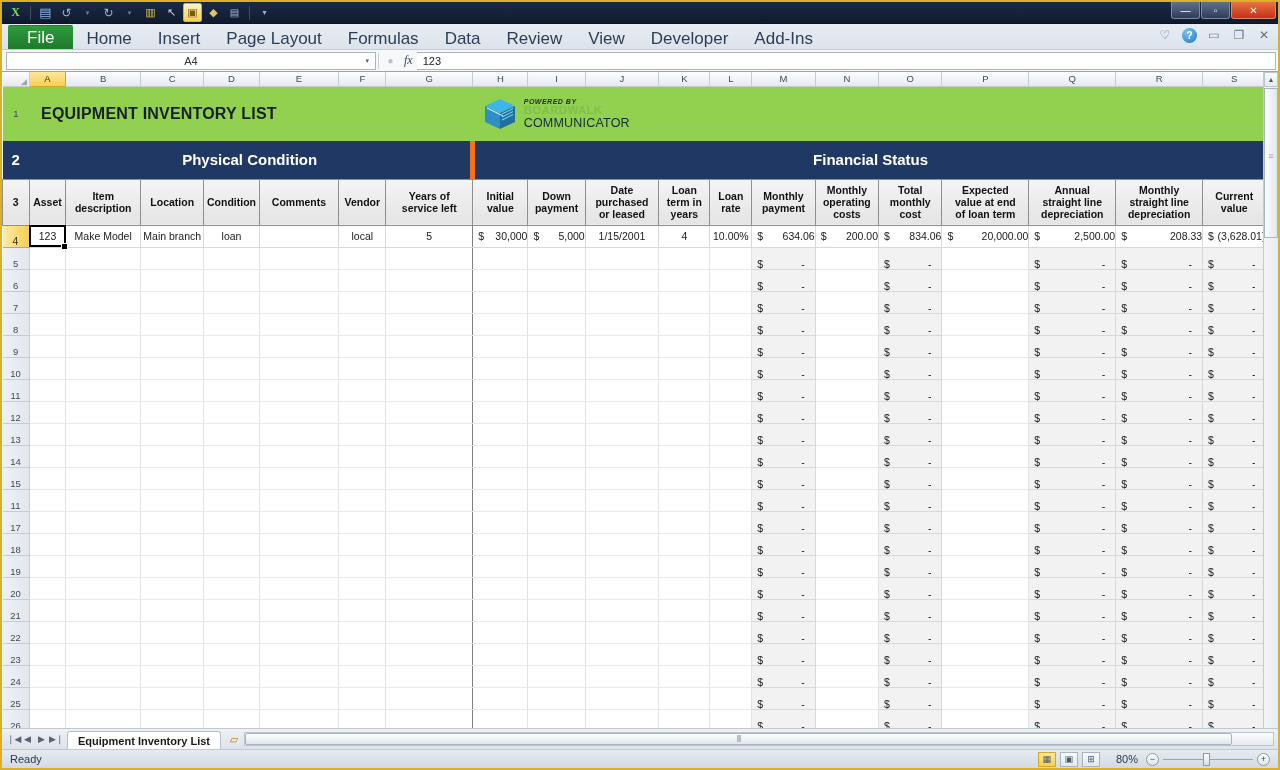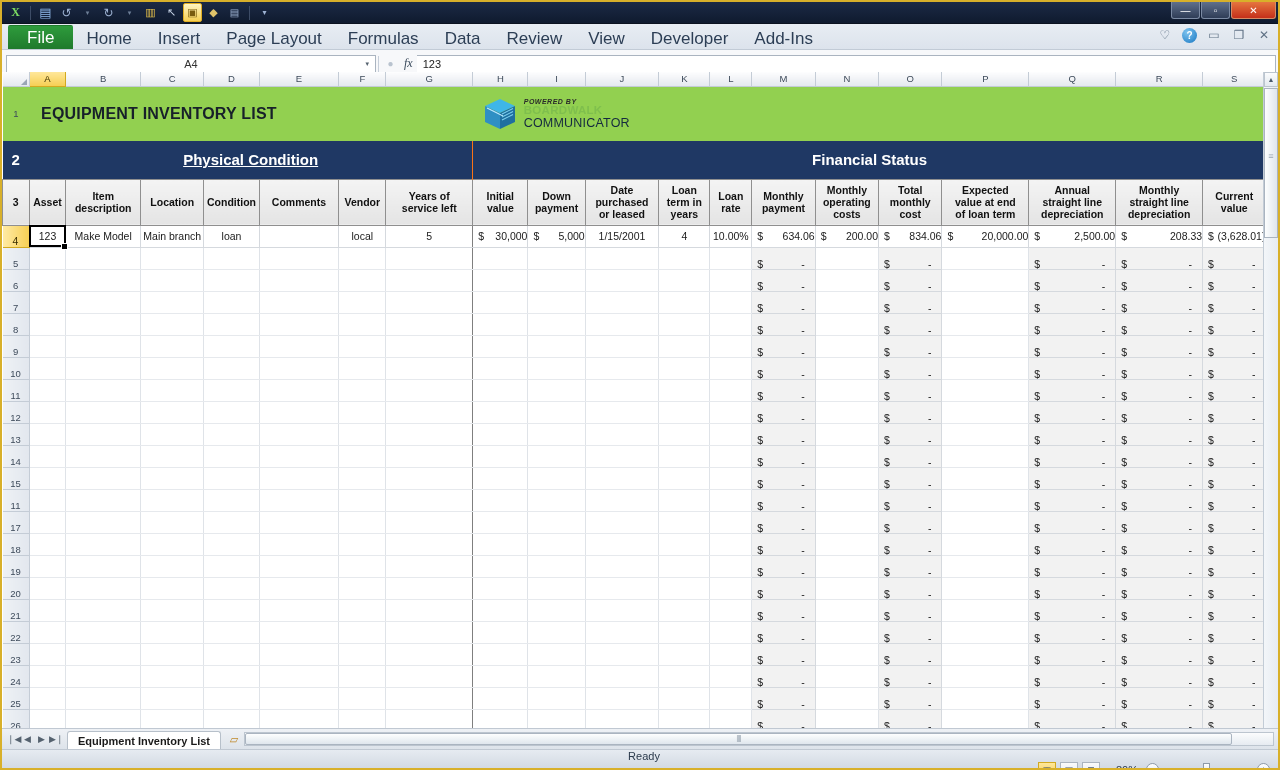--- a/index.html
+++ b/index.html
@@ -67,21 +67,21 @@
   .ribbon-right { position:absolute; right:6px; top:3px; display:flex; gap:9px; align-items:center; }
   .ribbon-ico { width:16px; height:16px; display:flex; align-items:center; justify-content:center; color:#5f7185; font-size:12px;}
   .help-ico {
     width:15px;height:15px;border-radius:50%;
     background:radial-gradient(circle at 35% 30%,#7fc4ef,#1777c2);
     color:#fff;font-size:10px;font-weight:bold;display:flex;align-items:center;justify-content:center;
   }
 
   
   .fbar {
-    height:28px; background:#f7f8fa; border-bottom:1px solid #a3a3a3;
+    height:28px; background:#f7f8fa; border-bottom:7px solid #a3a3a3;
     display:flex; align-items:center;
   }
   .namebox {
     width:370px; height:18px; margin-left:4px; background:#fff;
     border:1px solid #aab4c0; display:flex; align-items:center; justify-content:center;
     font-size:11px; color:#333; position:relative;
   }
   .namebox .caret { position:absolute; right:6px; font-size:7px; color:#55626f; }
   .fbsep { width:1px; height:16px; background:#c6ced9; margin:0 2px; }
   .fb-btn { width:19px;height:17px;display:flex;align-items:center;justify-content:center;font-size:10px;color:#8e9aa8;}
@@ -132,21 +132,21 @@
   
   .title-row td {
     background:#92d050; height:55px; border:none;
     vertical-align:middle;
   }
   .title-row .t1 { font-size:16px; font-weight:bold; color:#17202a; padding-left:12px; letter-spacing:.2px;}
   .section-row td {
     background:#1f3864; height:38px; color:#fff; font-size:15px; font-weight:bold;
     text-align:center; vertical-align:middle; border:none;
   }
-  .section-row td.phys { border-right:1px solid #f97316;text-decoration:underline; }
+  .section-row td.phys { border-right:5px solid #f97316; }
 
   
   .hdr td {
     background:linear-gradient(to bottom,#f4f4f4,#e4e4e4);
     border:1px solid #8f8f8f; height:46px;
     text-align:center; vertical-align:middle;
     font-size:10.5px; font-weight:bold; color:#111; line-height:12px;
     padding:0 2px;
   }
 
@@ -208,21 +208,21 @@
   }
   .hthumb { position:absolute; left:0; top:0; bottom:0; width:96%;
     background:linear-gradient(to bottom,#fdfefe,#dfe6ed); border:1px solid #aab4c0; border-radius:2px;}
   .hthumb:after{content:"||||"; position:absolute; left:50%; top:-1px; transform:translateX(-50%); font-size:8px; color:#9aa5b2; letter-spacing:-1px;}
 
   
   .statusbar {
     position:absolute; left:0; right:0; bottom:0; height:19px;
     background:linear-gradient(to bottom,#e6ebf1,#d3dae3);
     border-top:1px solid #c0c8d2; display:flex; align-items:center;
-    font-size:11px; color:#2b3a4c;flex-direction:column;
+    font-size:11px; color:#2b3a4c;
   }
   .ready { padding-left:8px; }
   .sb-right { margin-left:auto; display:flex; align-items:center; gap:4px; padding-right:8px; }
   .viewbtn { width:18px; height:15px; border:1px solid #aab4c0; background:linear-gradient(to bottom,#fafbfc,#e2e8ef);
              display:flex;align-items:center;justify-content:center; font-size:9px; color:#4a5a6d;}
   .viewbtn.active { background:linear-gradient(to bottom,#ffe79a,#f6cf54); border-color:#d2a91f; }
   .zoomlbl { width:34px; text-align:right; font-size:11px; }
   .zslider { display:flex; align-items:center; gap:0; margin-left:4px;}
   .zbtn { width:13px;height:13px;border-radius:50%;border:1px solid #8e9aa8;
           background:linear-gradient(to bottom,#fdfefe,#dfe6ed); font-size:9px;

